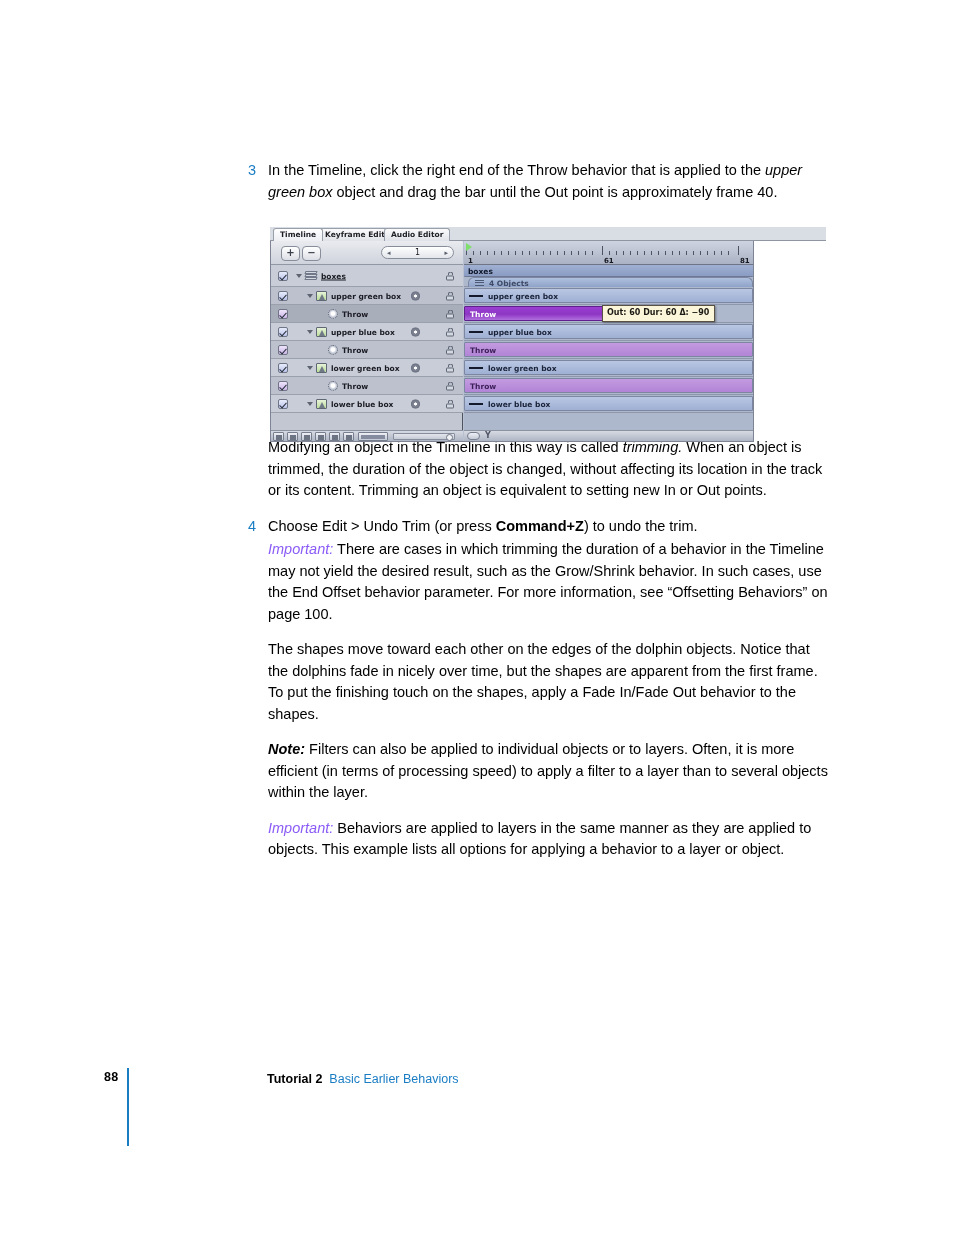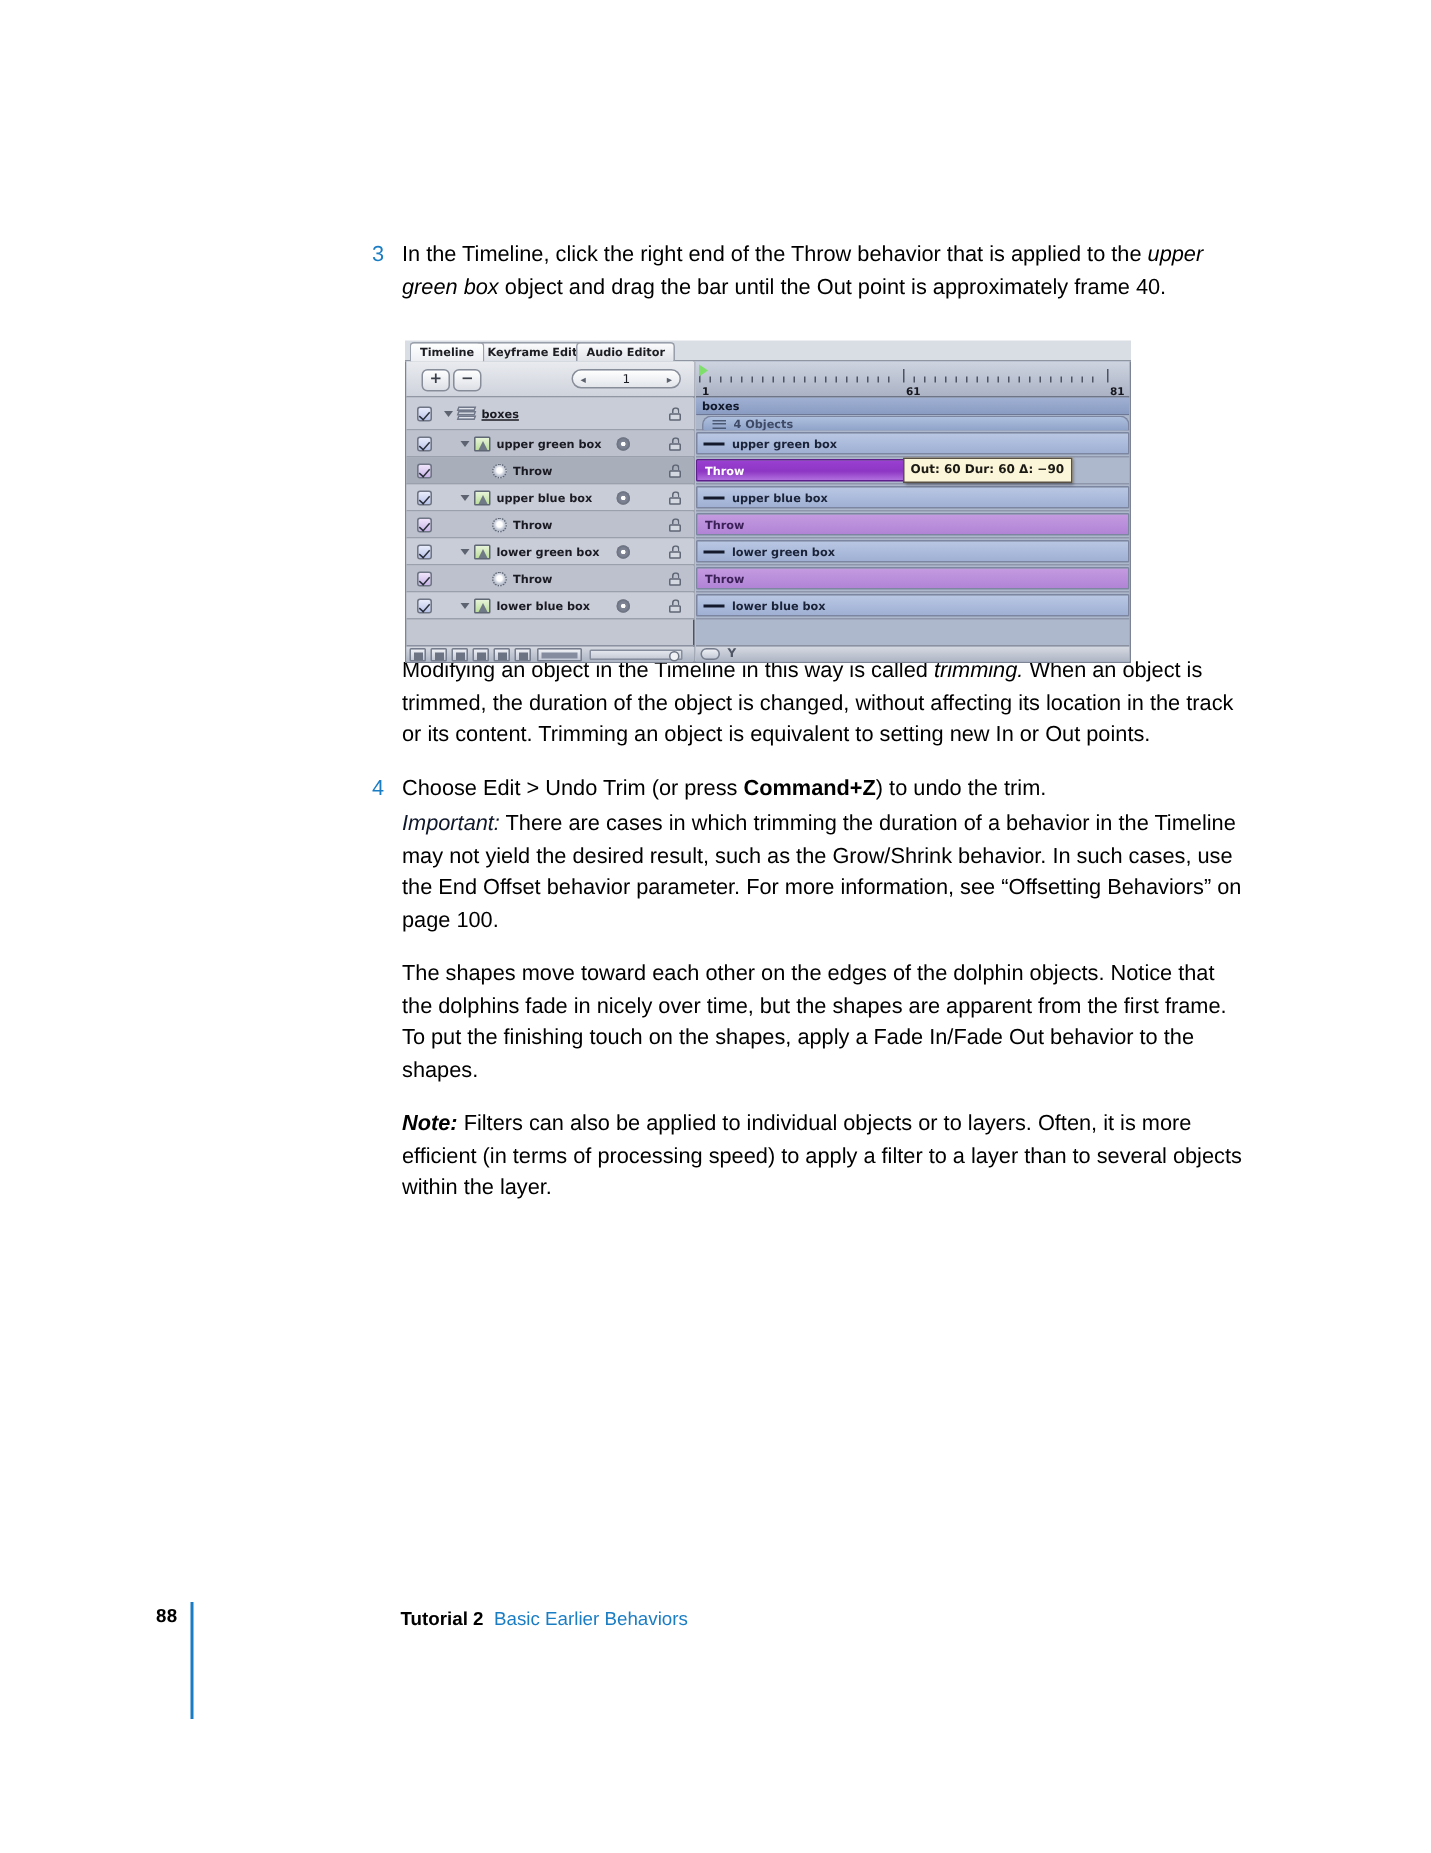--- a/index.html
+++ b/index.html
@@ -53,21 +53,21 @@
 
   p.para {
     font-size: 14.5px;
     line-height: 21.5px;
     margin: 0 0 14px 20px;
   }
 
   .it { font-style: italic; }
   .bd { font-weight: bold; }
   .lbl-imp {
-    color: #0f172a;
+    color: #8b5cf6;
     font-style: italic;
     font-weight: 400;
   }
   .lbl-note {
     font-style: italic;
     font-weight: bold;
   }
 
   h2.section-head {
     color: #1a7dc4;
@@ -113,21 +113,21 @@
     font-family: "DejaVu Sans", sans-serif;
     font-size: 8px;
     color: #16161e;
     user-select: none;
   }
 
   
   .tl-tabbar {
     position: absolute;
     left: 0; top: 0;
-    width: 484px; height: 14px;
+    width: 556px; height: 14px;
     background: #d9dde4;
     border-bottom: 1px solid #8f95a1;
     box-sizing: border-box;
   }
   .tl-tab {
     position: absolute;
     top: 1px;
     height: 13px;
     line-height: 12px;
     padding: 0 6px;
@@ -616,20 +616,21 @@
     </div>
 
     <p class="para"><span class="lbl-imp">Important:</span><span> There are cases in which trimming the duration of a behavior in the Timeline may not yield the desired result, such as the Grow/Shrink behavior. In such cases, use the End Offset behavior parameter. For more information, see “Offsetting Behaviors” on page 100.</span></p>
 
 
     <p class="para">The shapes move toward each other on the edges of the dolphin objects. Notice that the dolphins fade in nicely over time, but the shapes are apparent from the first frame. To put the finishing touch on the shapes, apply a Fade In/Fade Out behavior to the shapes.</p>
 
 
     <p class="para"><span class="lbl-note">Note:</span><span> Filters can also be applied to individual objects or to layers. Often, it is more efficient (in terms of processing speed) to apply a filter to a layer than to several objects within the layer.</span></p>
 
+    <p class="para"><span class="lbl-imp">Important:</span><span> Behaviors are applied to layers in the same manner as they are applied to objects. This example lists all options for applying a behavior to a layer or object.</span></p>
   </div>
 
   <div class="tl-shot">
 
     <div class="tl-tabbar">
       <div class="tl-tab t1 active">Timeline</div>
       <div class="tl-tab t2">Keyframe Editor</div>
       <div class="tl-tab t3">Audio Editor</div>
     </div>
 

